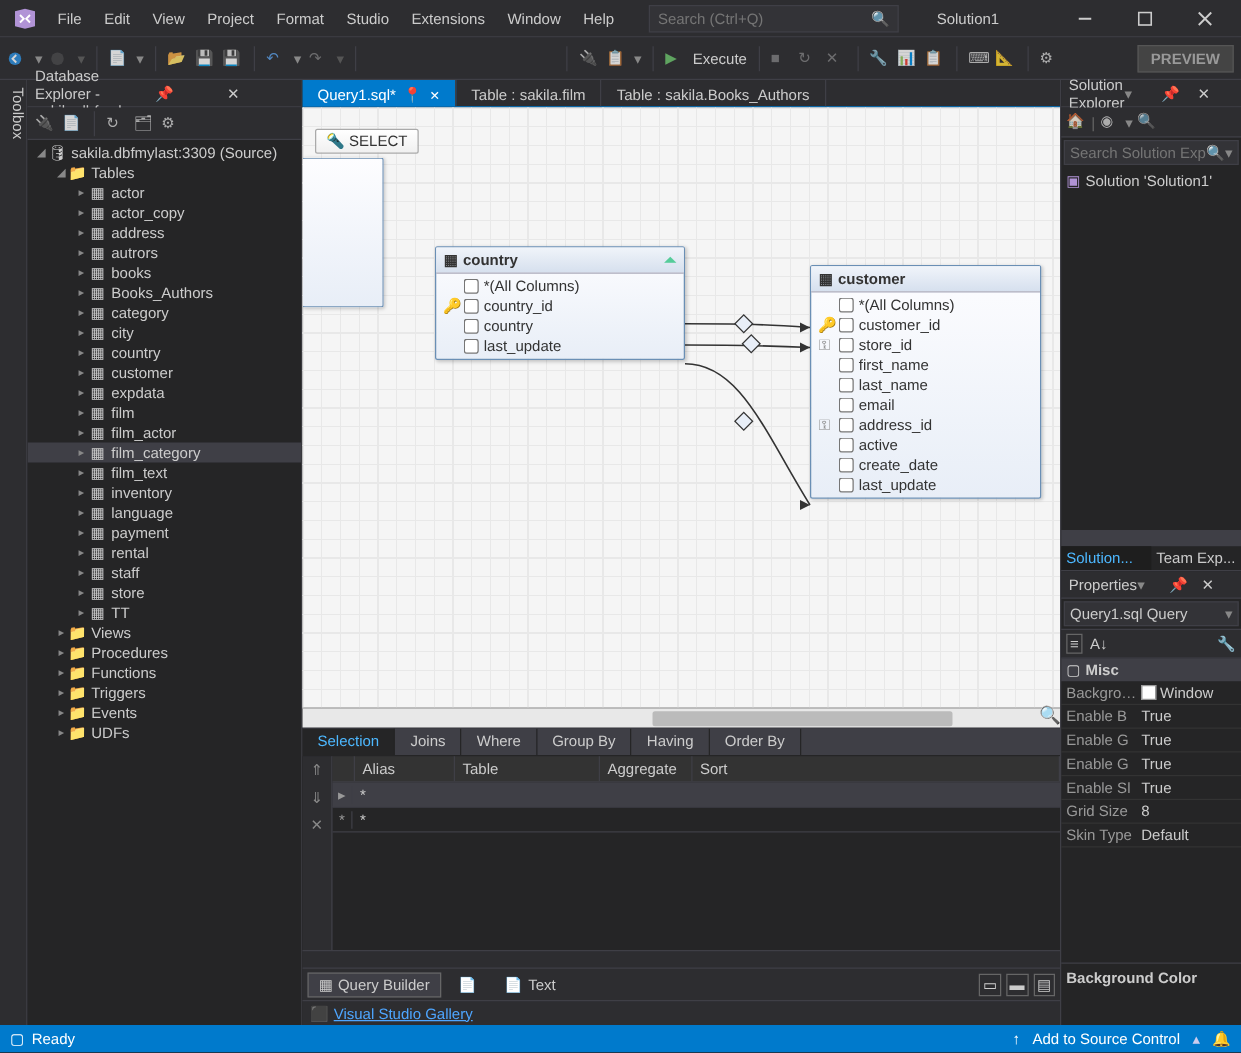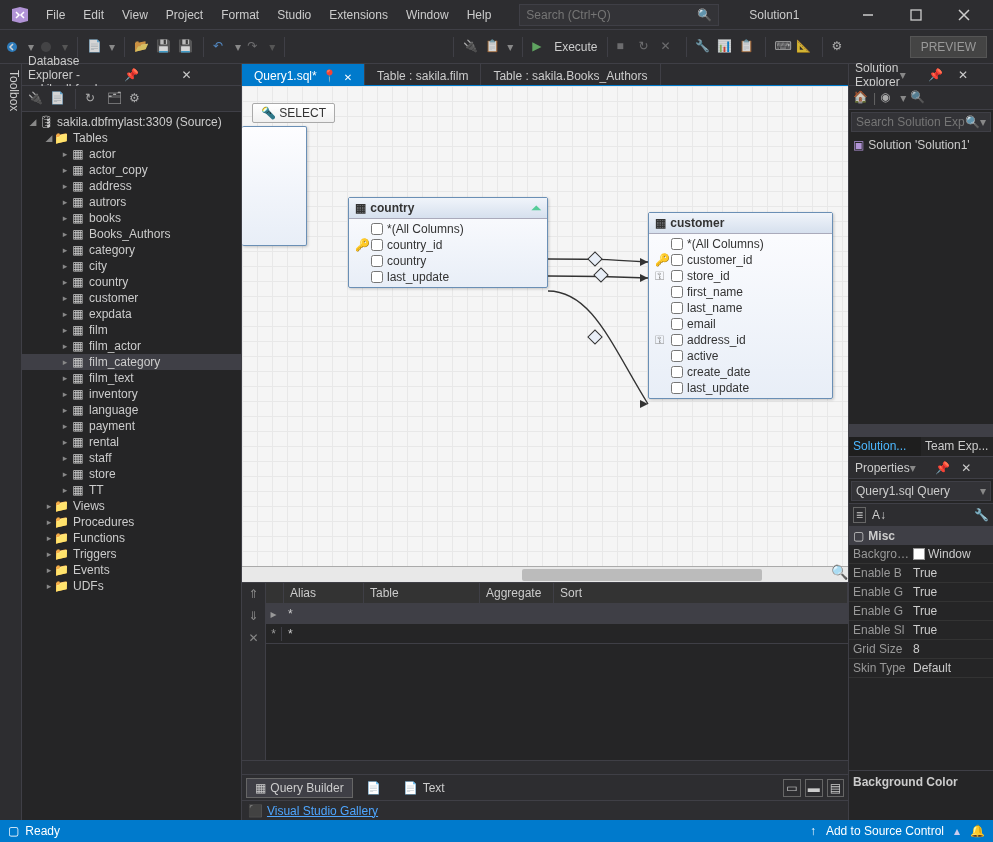--- a/index.html
+++ b/index.html
@@ -9,21 +9,21 @@
 .menu { display: flex; gap: 2px; }
 .menu-item { padding: 4px 8px; color: #ccc; cursor: pointer; }
 .search-box { margin-left: 20px; background: #333337; border: 1px solid #3f3f46; padding: 2px 6px; width: 200px; height: 22px; display: flex; align-items: center; color: #999; }
 .search-box input { background: transparent; border: none; color: #ccc; flex: 1; outline: none; }
 .solution-name { margin-left: 30px; color: #ccc; }
 .win-controls { margin-left: auto; display: flex; gap: 2px; }
 .win-btn { width: 46px; height: 30px; display: flex; align-items: center; justify-content: center; cursor: pointer; }
 .toolbar { height: 34px; background: #2d2d30; display: flex; align-items: center; padding: 0 6px; gap: 6px; border-bottom: 1px solid #3f3f46; }
 .tb-btn { width: 16px; height: 16px; display: inline-block; opacity: 0.8; }
 .tb-sep { width: 1px; height: 20px; background: #3f3f46; margin: 0 3px; }
-.preview-btn { margin-left: auto; background: #444; border: 1px solid #555; padding: 3px 10px; color: #999; }
+.preview-btn { margin-left: auto; background: #444; border: 1px solid #555; padding: 3px 10px; color: #999; font-weight: bold; }
 .main-layout { display: flex; height: calc(842px - 30px - 34px - 22px); }
 .toolbox-strip { width: 22px; background: #2d2d30; border-right: 1px solid #3f3f46; writing-mode: vertical-rl; text-orientation: mixed; padding-top: 6px; }
 .db-explorer { width: 220px; background: #252526; border-right: 1px solid #3f3f46; display: flex; flex-direction: column; }
 .panel-header { height: 22px; background: #2d2d30; padding: 2px 6px; display: flex; align-items: center; border-bottom: 1px solid #3f3f46; }
 .panel-header span { flex: 1; }
 .panel-toolbar { height: 26px; background: #2d2d30; display: flex; align-items: center; gap: 6px; padding: 0 6px; border-bottom: 1px solid #3f3f46; }
 .tree { flex: 1; overflow: auto; padding: 2px 0; color: #ccc; }
 .tree-node { display: flex; align-items: center; padding: 1px 2px; white-space: nowrap; cursor: pointer; }
 .tree-node.selected { background: #3f3f46; }
 .arrow { width: 10px; font-size: 9px; color: #888; display: inline-block; text-align: center; }
@@ -474,20 +474,28 @@
             </div>
           </div>
       </div>
     </div>
     <div class="designer-scroll">
         <div style="position:absolute;left:280px;top:2px;height:12px;width:240px;background:#bbb;border-radius:2px"></div>
         <span style="position:absolute;right:-1px;top:-3px;font-size:14px">🔍</span>
       </div>
 
     <div class="bottom-panel">
+      <div class="subtabs">
+        <div class="subtab active">Selection</div>
+        <div class="subtab">Joins</div>
+        <div class="subtab">Where</div>
+        <div class="subtab">Group By</div>
+        <div class="subtab">Having</div>
+        <div class="subtab">Order By</div>
+      </div>
       <div class="grid">
         <div class="grid-margin">
           <span>⇑</span>
           <span>⇓</span>
           <span>✕</span>
         </div>
         <div class="grid-main">
           <div class="grid-head">
             <div class="gh" style="width:18px"></div>
             <div class="gh" style="width:80px">Alias</div>

